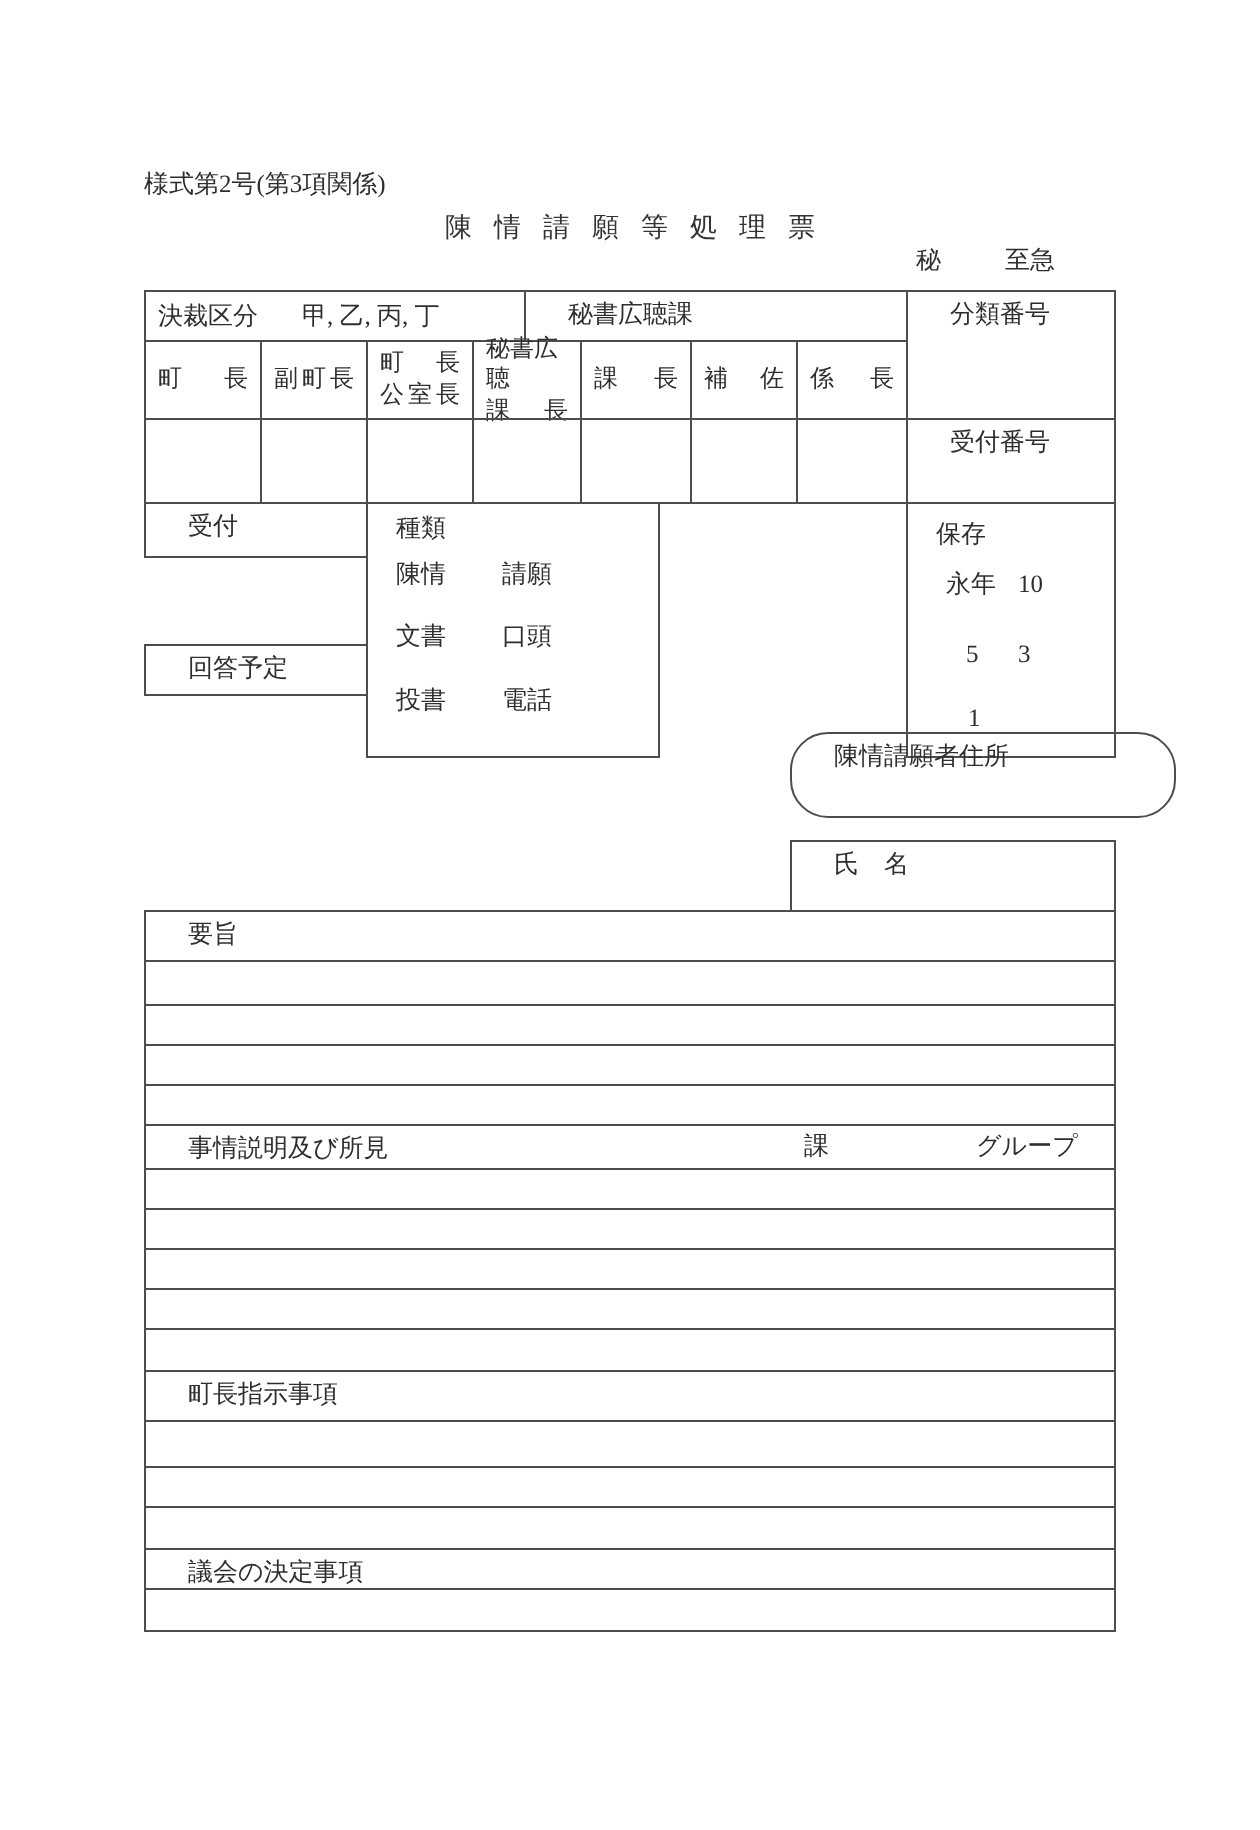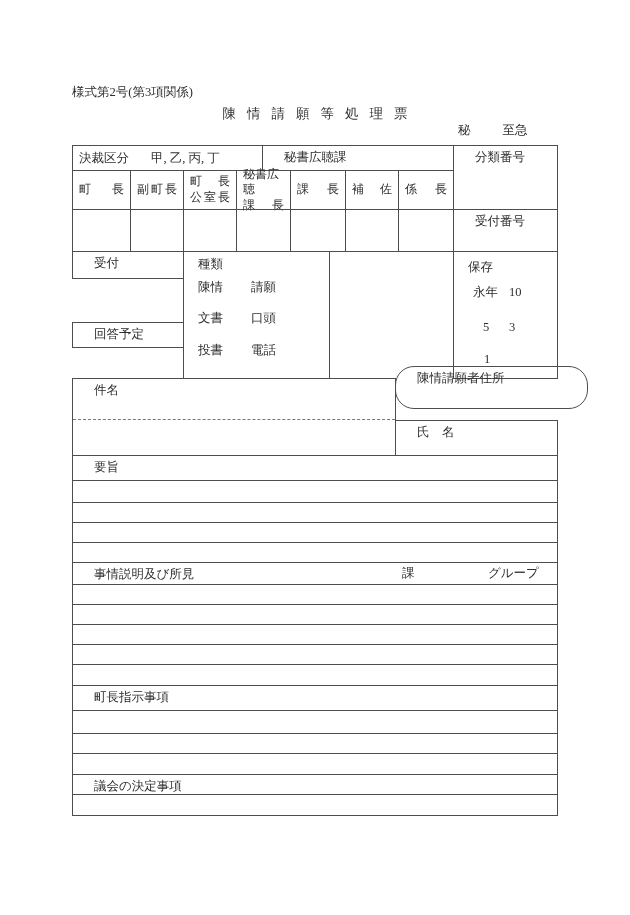--- a/index.html
+++ b/index.html
@@ -104,24 +104,20 @@
 
   <div class="cell" style="left:453px; top:251px; width:105px; height:128px;">
     <span class="inner-abs" style="left:14px;  top:8px;">保存</span>
     <span class="inner-abs" style="left:19px; top:33px;">永年</span>
     <span class="inner-abs" style="left:55px; top:33px;">10</span>
     <span class="inner-abs" style="left:29px; top:68px;">5</span>
     <span class="inner-abs" style="left:55px; top:68px;">3</span>
     <span class="inner-abs" style="left:30px; top:100px;">1</span>
   </div>
 
-  <div class="cell label-tl" style="left:72px; top:378px; width:324px; height:78px;">
-    <span>件名</span>
-    <div class="dashed-divider" style="top:40px;"></div>
-  </div>
   <div class="cell label-tl" style="left:395px; top:366px; width:193px; height:43px;border-radius:19px;">陳情請願者住所</div>
   <div class="cell label-tl" style="left:395px; top:420px; width:163px; height:36px;">氏　名</div>
 
   <div class="cell label-tl" style="left:72px; top:455px; width:486px; height:26px;">要旨</div>
   <div class="cell" style="left:72px; top:480px; width:486px; height:23px;"></div>
   <div class="cell" style="left:72px; top:502px; width:486px; height:21px;"></div>
   <div class="cell" style="left:72px; top:522px; width:486px; height:21px;"></div>
   <div class="cell" style="left:72px; top:542px; width:486px; height:21px;"></div>
 
   <div class="cell label-tl" style="left:72px; top:562px; width:486px; height:23px;">

